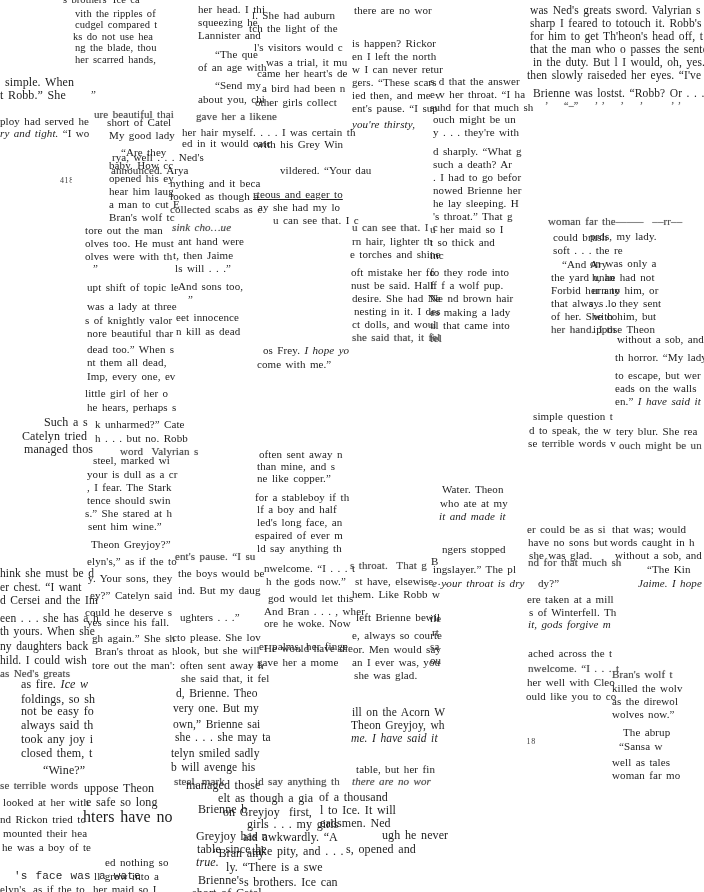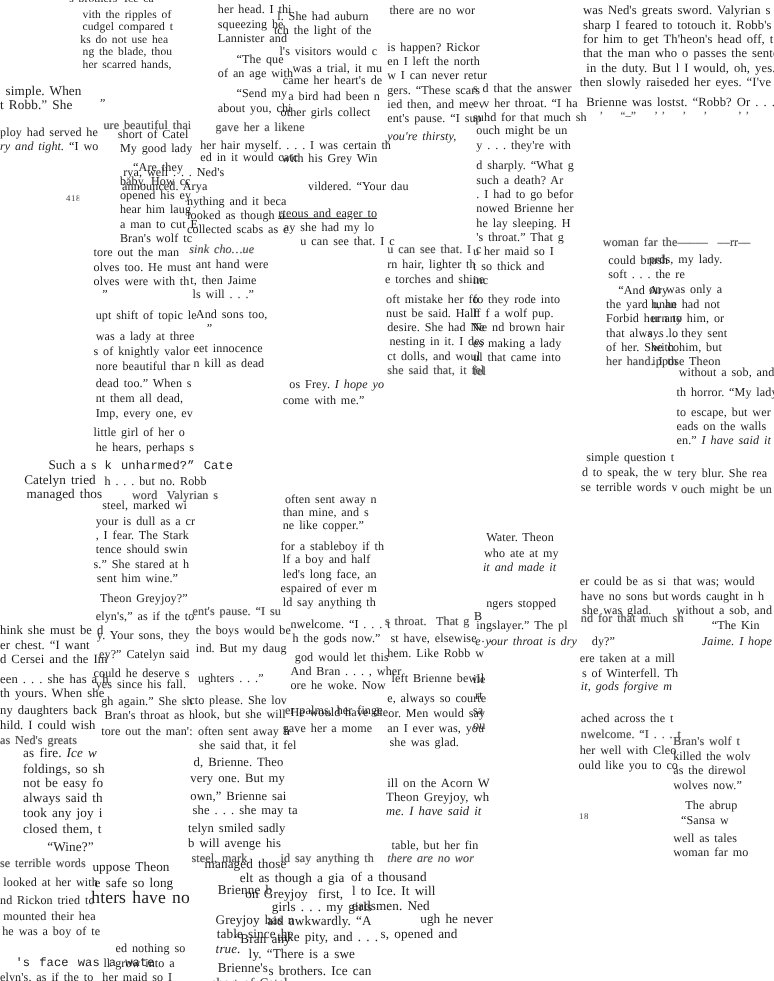--- a/index.html
+++ b/index.html
@@ -154,21 +154,21 @@
     <div class="ln" style="left: 85px; top: 388px;"><span>little girl of her o</span></div>
     <div class="ln" style="left: 87px; top: 402px;"><span>he hears, perhaps s</span></div>
     <div class="ln" style="left: 178px; top: 236px;"><span>ant hand were</span></div>
     <div class="ln" style="left: 173px; top: 250px;"><span>t, then Jaime</span></div>
     <div class="ln" style="left: 175px; top: 263px;"><span>ls will . . .”</span></div>
     <div class="ln" style="left: 178px; top: 281px;"><span>And sons too,</span></div>
     <div class="ln" style="left: 188px; top: 294px;"><span>”</span></div>
     <div class="ln" style="left: 176px; top: 312px;"><span>eet innocence</span></div>
     <div class="ln" style="left: 176px; top: 326px;"><span>n kill as dead</span></div>
     <div class="ln" style="left: 44px; top: 416px; font-size: 12px;"><span>Such a s</span></div>
-    <div class="ln" style="left: 95px; top: 419px; font-family: Liberation Mono, monospace;"><span>k unharmed?” Cate</span></div>
+    <div class="ln" style="left: 95px; top: 419px;"><span>k unharmed?” Cate</span></div>
     <div class="ln" style="left: 22px; top: 430px; font-size: 12px;"><span>Catelyn tried</span></div>
     <div class="ln" style="left: 95px; top: 433px;"><span>h . . . but no. Robb</span></div>
     <div class="ln" style="left: 24px; top: 443px; font-size: 12px;"><span>managed thos</span></div>
     <div class="ln b" style="left: 120px; top: 446px;"><span>word  Valyrian s</span></div>
     <div class="ln" style="left: 93px; top: 455px;"><span>steel, marked wi</span></div>
     <div class="ln" style="left: 87px; top: 469px;"><span>your is dull as a cr</span></div>
     <div class="ln" style="left: 87px; top: 482px;"><span>, I fear. The Stark</span></div>
     <div class="ln" style="left: 87px; top: 495px;"><span>tence should swin</span></div>
     <div class="ln" style="left: 85px; top: 508px;"><span>s.” She stared at h</span></div>
     <div class="ln" style="left: 88px; top: 521px;"><span>sent him wine.”</span></div>

